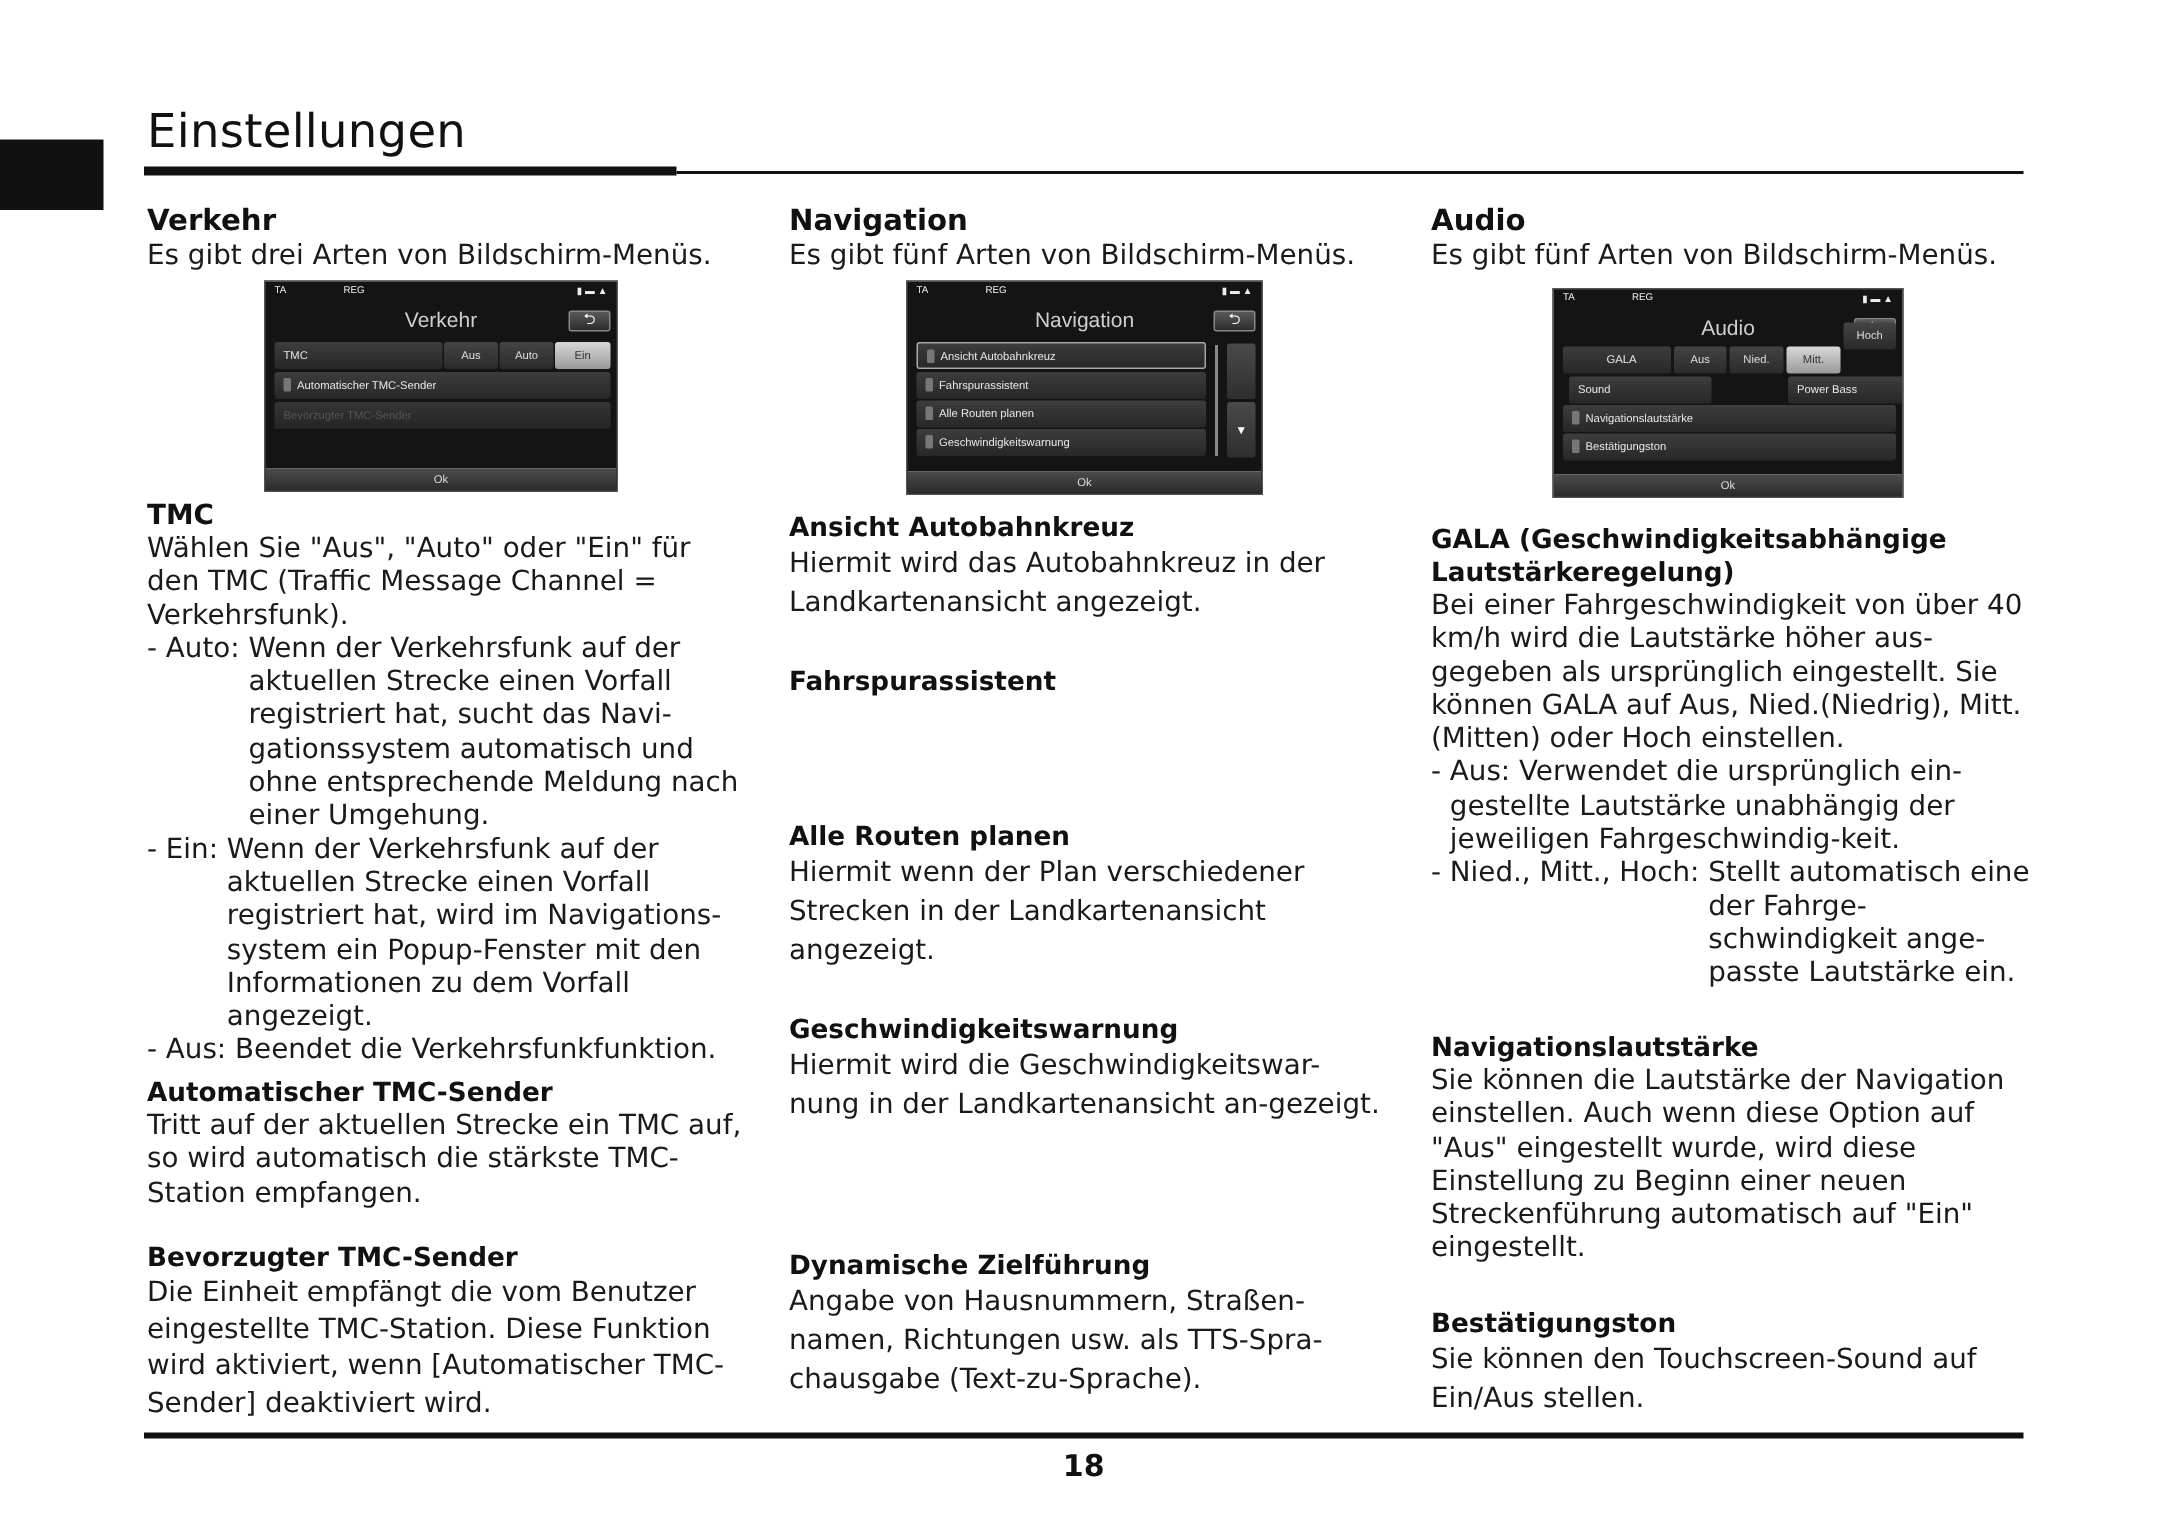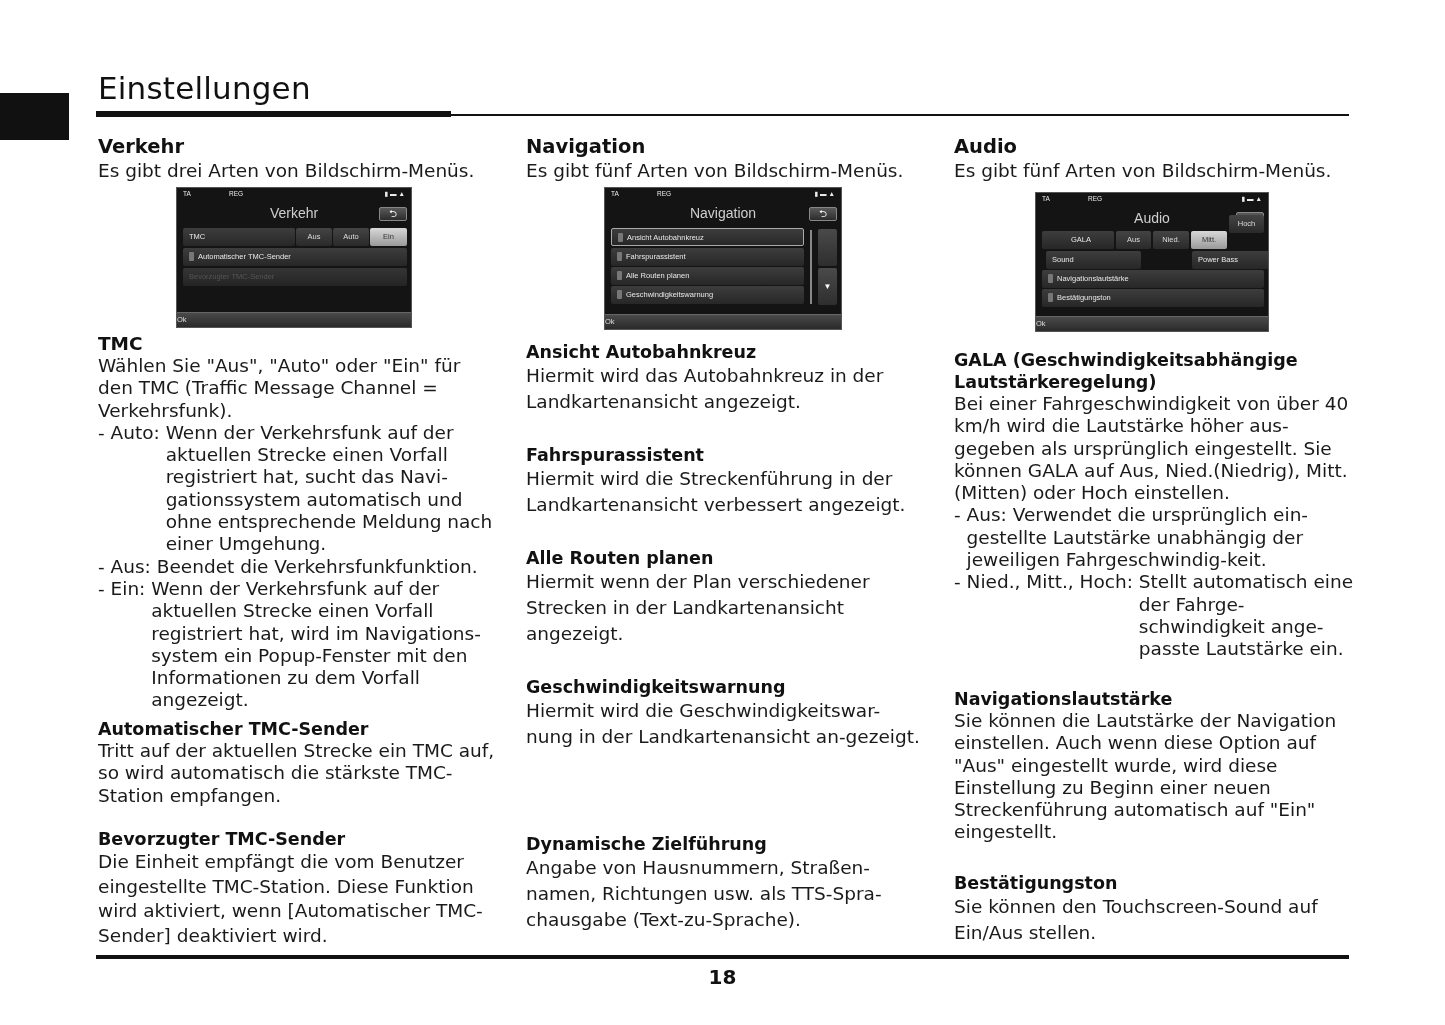--- a/index.html
+++ b/index.html
@@ -26,21 +26,21 @@
   .scr-status { position: absolute; left: 0; right: 0; top: 0; height: 11px; font-size: 6.5px; color: #eee; }
   .scr-status span { position: absolute; top: 2px; }
   .scr-title { position: absolute; left: 0; right: 0; text-align: center; font-size: 14px; color: #cfcfcf; }
   .scr-back { position: absolute; width: 28px; height: 14px; border-radius: 2px; background: linear-gradient(#5a5a5a,#2c2c2c); border: 1px solid #888; color: #fff; font-size: 10px; text-align: center; line-height: 12px; }
   .scr-row { position: absolute; height: 18px; background: linear-gradient(#3d3d3d,#272727); border-radius: 2px; font-size: 7.5px; color: #e8e8e8; line-height: 18px; padding-left: 6px; white-space: nowrap; }
   .scr-row.dim { color: #555; background: linear-gradient(#353535,#242424); }
   .scr-row.sel { border: 1px solid #aaa; }
   .scr-check { display: inline-block; width: 5px; height: 9px; background: #777; border-radius: 1px; vertical-align: middle; margin-right: 4px; margin-top: -2px; }
   .scr-btn { position: absolute; height: 18px; background: linear-gradient(#444,#2a2a2a); font-size: 7.5px; color: #ddd; text-align: center; line-height: 18px; border-radius: 2px; }
   .scr-btn.active { background: linear-gradient(#d8d8d8,#9a9a9a); color: #333; }
-  .scr-ok { position: absolute; left: 0; right: 0; bottom: 0; height: 15px; background: linear-gradient(#4a4a4a,#2a2a2a); border-top: 1px solid #666; font-size: 7.5px; color: #ddd; line-height: 14px; }
+  .scr-ok { position: absolute; left: 0; right: 0; bottom: 0; height: 15px; background: linear-gradient(#4a4a4a,#2a2a2a); border-top: 1px solid #666; font-size: 7.5px; color: #ddd; text-align: center; line-height: 14px; }
   .scr-scroll { position: absolute; background: linear-gradient(#4a4a4a,#2e2e2e); border-radius: 2px; color: #fff; font-size: 8px; text-align: center; }
   .scr-track { position: absolute; width: 2px; background: #888; }
 
   .bottom-rule { position: absolute; left: 96px; top: 955px; width: 1253px; height: 4px; background: #111; }
   .page-num { position: absolute; left: 0; width: 1445px; top: 965px; text-align: center; font-size: 20px; font-weight: bold; color: #111; }
 </style>
 </head>
 <body>
 
 <div class="side-tab"></div>
@@ -75,26 +75,26 @@
 </div>
 
 <div class="abs" style="left:98px; top:333px; width:400px;">
   <div class="h-sub" style="font-size:18.5px;">TMC</div>
   <div class="p">Wählen Sie "Aus", "Auto" oder "Ein" für den TMC (Traffic Message Channel = Verkehrsfunk).</div>
   <div class="p hang">
     <span class="lead">- Auto: </span>
     <span class="rest">Wenn der Verkehrsfunk auf der aktuellen Strecke einen Vorfall registriert hat, sucht das Navi-gationssystem automatisch und ohne entsprechende Meldung nach einer Umgehung.</span>
   </div>
   <div class="p hang">
+    <span class="lead">- Ein: </span>
+    <span class="rest">Wenn der Verkehrsfunk auf der aktuellen Strecke einen Vorfall registriert hat, wird im Navigations-system ein Popup-Fenster mit den Informationen zu dem Vorfall angezeigt.</span>
+  </div>
+  <div class="p hang">
     <span class="lead">- Aus: </span>
     <span class="rest">Beendet die Verkehrsfunkfunktion.</span>
-  </div>
-  <div class="p hang">
-    <span class="lead">- Ein: </span>
-    <span class="rest">Wenn der Verkehrsfunk auf der aktuellen Strecke einen Vorfall registriert hat, wird im Navigations-system ein Popup-Fenster mit den Informationen zu dem Vorfall angezeigt.</span>
   </div>
 </div>
 
 <div class="abs" style="left:98px; top:718px; width:400px;">
   <div class="h-sub">Automatischer TMC-Sender</div>
   <div class="p">Tritt auf der aktuellen Strecke ein TMC auf, so wird automatisch die stärkste TMC-Station empfangen.</div>
 </div>
 
 <div class="abs" style="left:98px; top:828px; width:400px;">
   <div class="h-sub">Bevorzugter TMC-Sender</div>
@@ -131,21 +131,20 @@
   <div class="scr-scroll" style="left:213px; top:80px; width:19px; height:37px; line-height:37px;">▼</div>
   <div class="scr-ok">Ok</div>
 </div>
 
 <div class="abs" style="left:526px; top:341px; width:400px;">
   <div class="h-sub">Ansicht Autobahnkreuz</div>
   <div class="p loose">Hiermit wird das Autobahnkreuz in der Landkartenansicht angezeigt.</div>
 </div>
 <div class="abs" style="left:526px; top:444px; width:400px;">
   <div class="h-sub">Fahrspurassistent</div>
-  <div class="p loose">Hiermit wird die Streckenführung in der Landkartenansicht verbessert angezeigt.</div>
 </div>
 <div class="abs" style="left:526px; top:547px; width:400px;">
   <div class="h-sub">Alle Routen planen</div>
   <div class="p loose">Hiermit wenn der Plan verschiedener Strecken in der Landkartenansicht angezeigt.</div>
 </div>
 <div class="abs" style="left:526px; top:676px; width:400px;">
   <div class="h-sub">Geschwindigkeitswarnung</div>
   <div class="p loose">Hiermit wird die Geschwindigkeitswar-nung in der Landkartenansicht an-gezeigt.</div>
 </div>
 <div class="abs" style="left:526px; top:833px; width:400px;">

